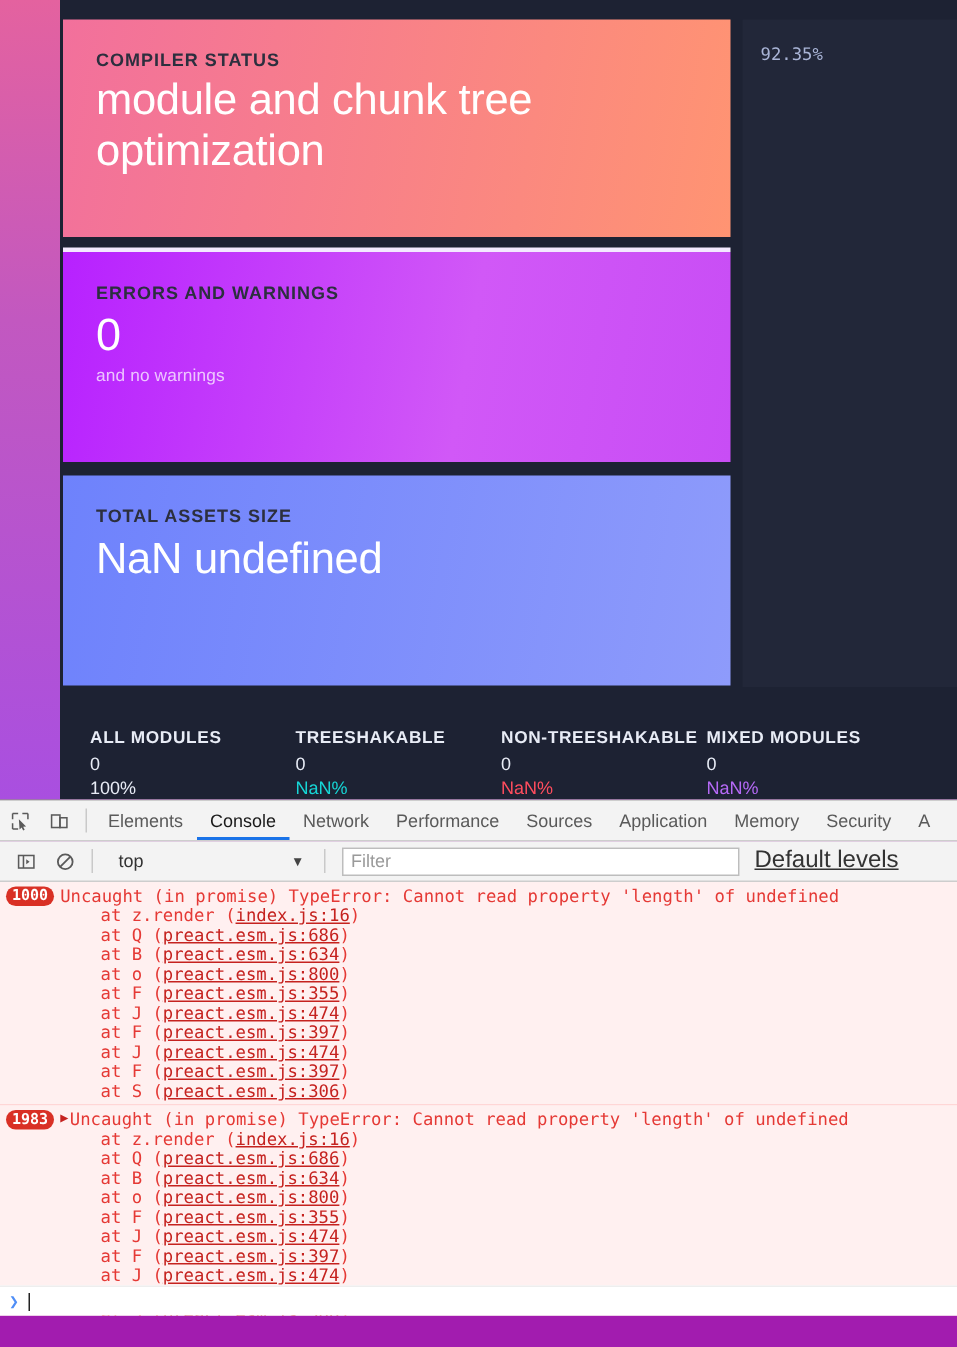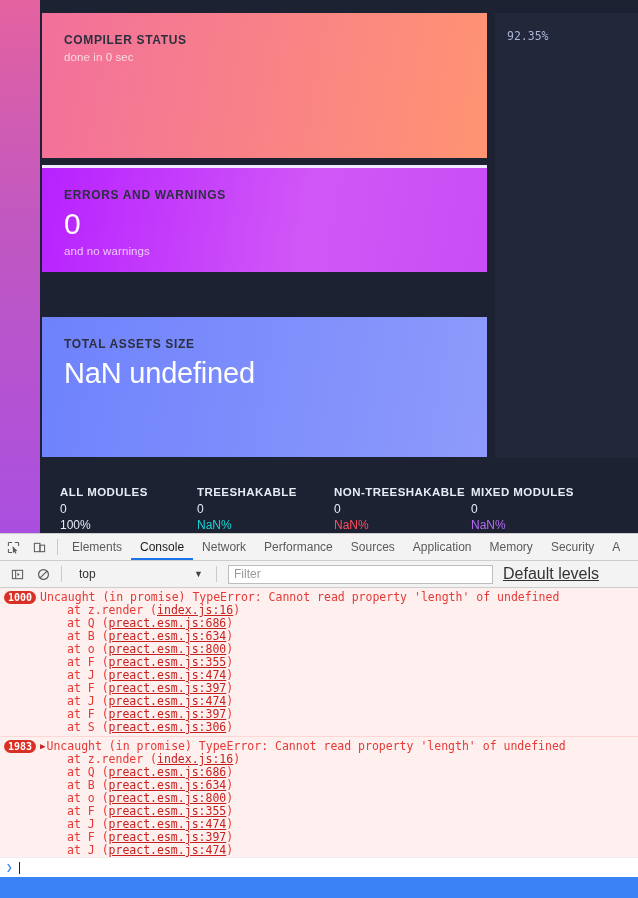--- a/index.html
+++ b/index.html
@@ -56,21 +56,21 @@
     font-size: 11.5px;
     color: rgba(255,255,255,0.72);
     margin-top: 4px;
     letter-spacing: 0.1px;
   }
   #card-compiler {
     top: 13px; height: 145px;
     background: linear-gradient(100deg, #f2709c 0%, #ff9472 100%);
   }
   #card-errors {
-    top: 168px; height: 104px;
+    top: 168px; height: 140px;
     background: linear-gradient(100deg, #b721ff 0%, #d158f7 60%, #c84df5 100%);
   }
   #card-errors .card-value { font-size: 30px; margin-top: 4px; }
   #card-assets {
     top: 317px; height: 140px;
     background: linear-gradient(100deg, #6e82fc 0%, #8e9bfb 100%);
   }
   #card-assets .card-value { font-size: 29px; margin-top: 6px; }
   .topline-accent {
     position: absolute; left: 2px; width: 445px; height: 3px;
@@ -111,21 +111,21 @@
   }
   .stat-count {
     font-size: 12px; color: #e8ecf6; line-height: 1.35;
   }
   .stat-pct { font-size: 12px; line-height: 1.35; font-weight: 500; }
 
   
   #devtools {
     position: absolute; left: 0; top: 533px;
     width: 638px; height: 365px;
-    background: #3b82f6;
+    background: #a21caf;
     border-top: 1px solid #cdcdcd;
     font-family: "Liberation Sans", sans-serif;
   }
   #dt-tabbar {
     position: relative;
     height: 27px;
     background: #f3f3f3;
     border-bottom: 1px solid #cdcdcd;
     display: flex;
     align-items: center;
@@ -274,21 +274,21 @@
 <div id="viewport">
 
   <div id="left-strip"></div>
 
   <div id="dash-main">
 
     <div id="cards-col">
 
       <div class="card" id="card-compiler">
         <div class="card-label">COMPILER STATUS</div>
-        <div class="card-sub">done in 0 sec</div>
+        <div class="card-value">module and chunk tree optimization</div>
       </div>
 
       <div class="topline-accent" id="accent-errors"></div>
 
       <div class="card" id="card-errors">
         <div class="card-label">ERRORS AND WARNINGS</div>
         <div class="card-value">0</div>
         <div class="card-sub">and no warnings</div>
       </div>
 

